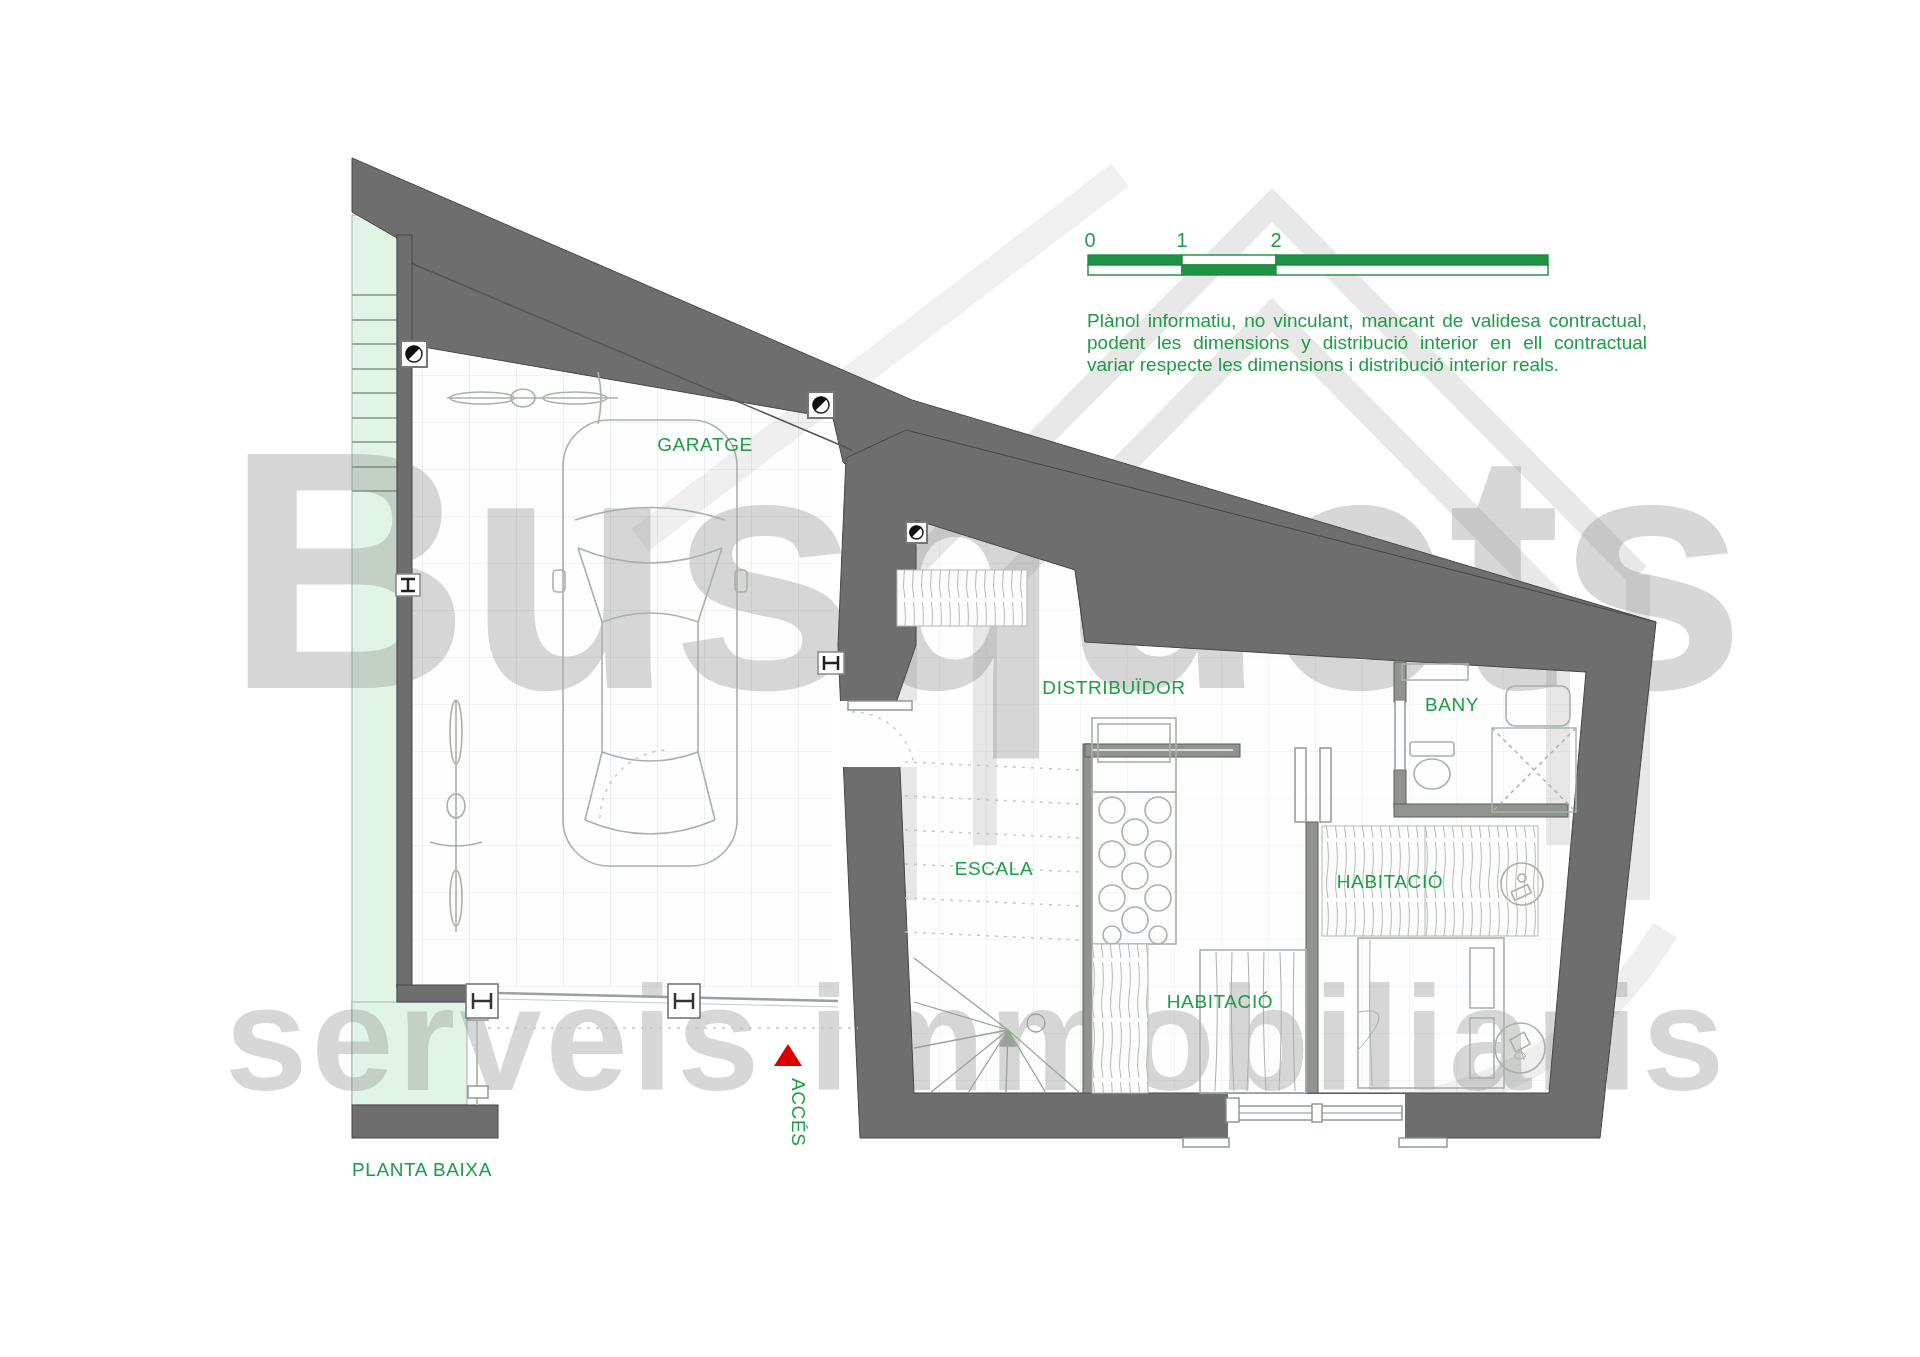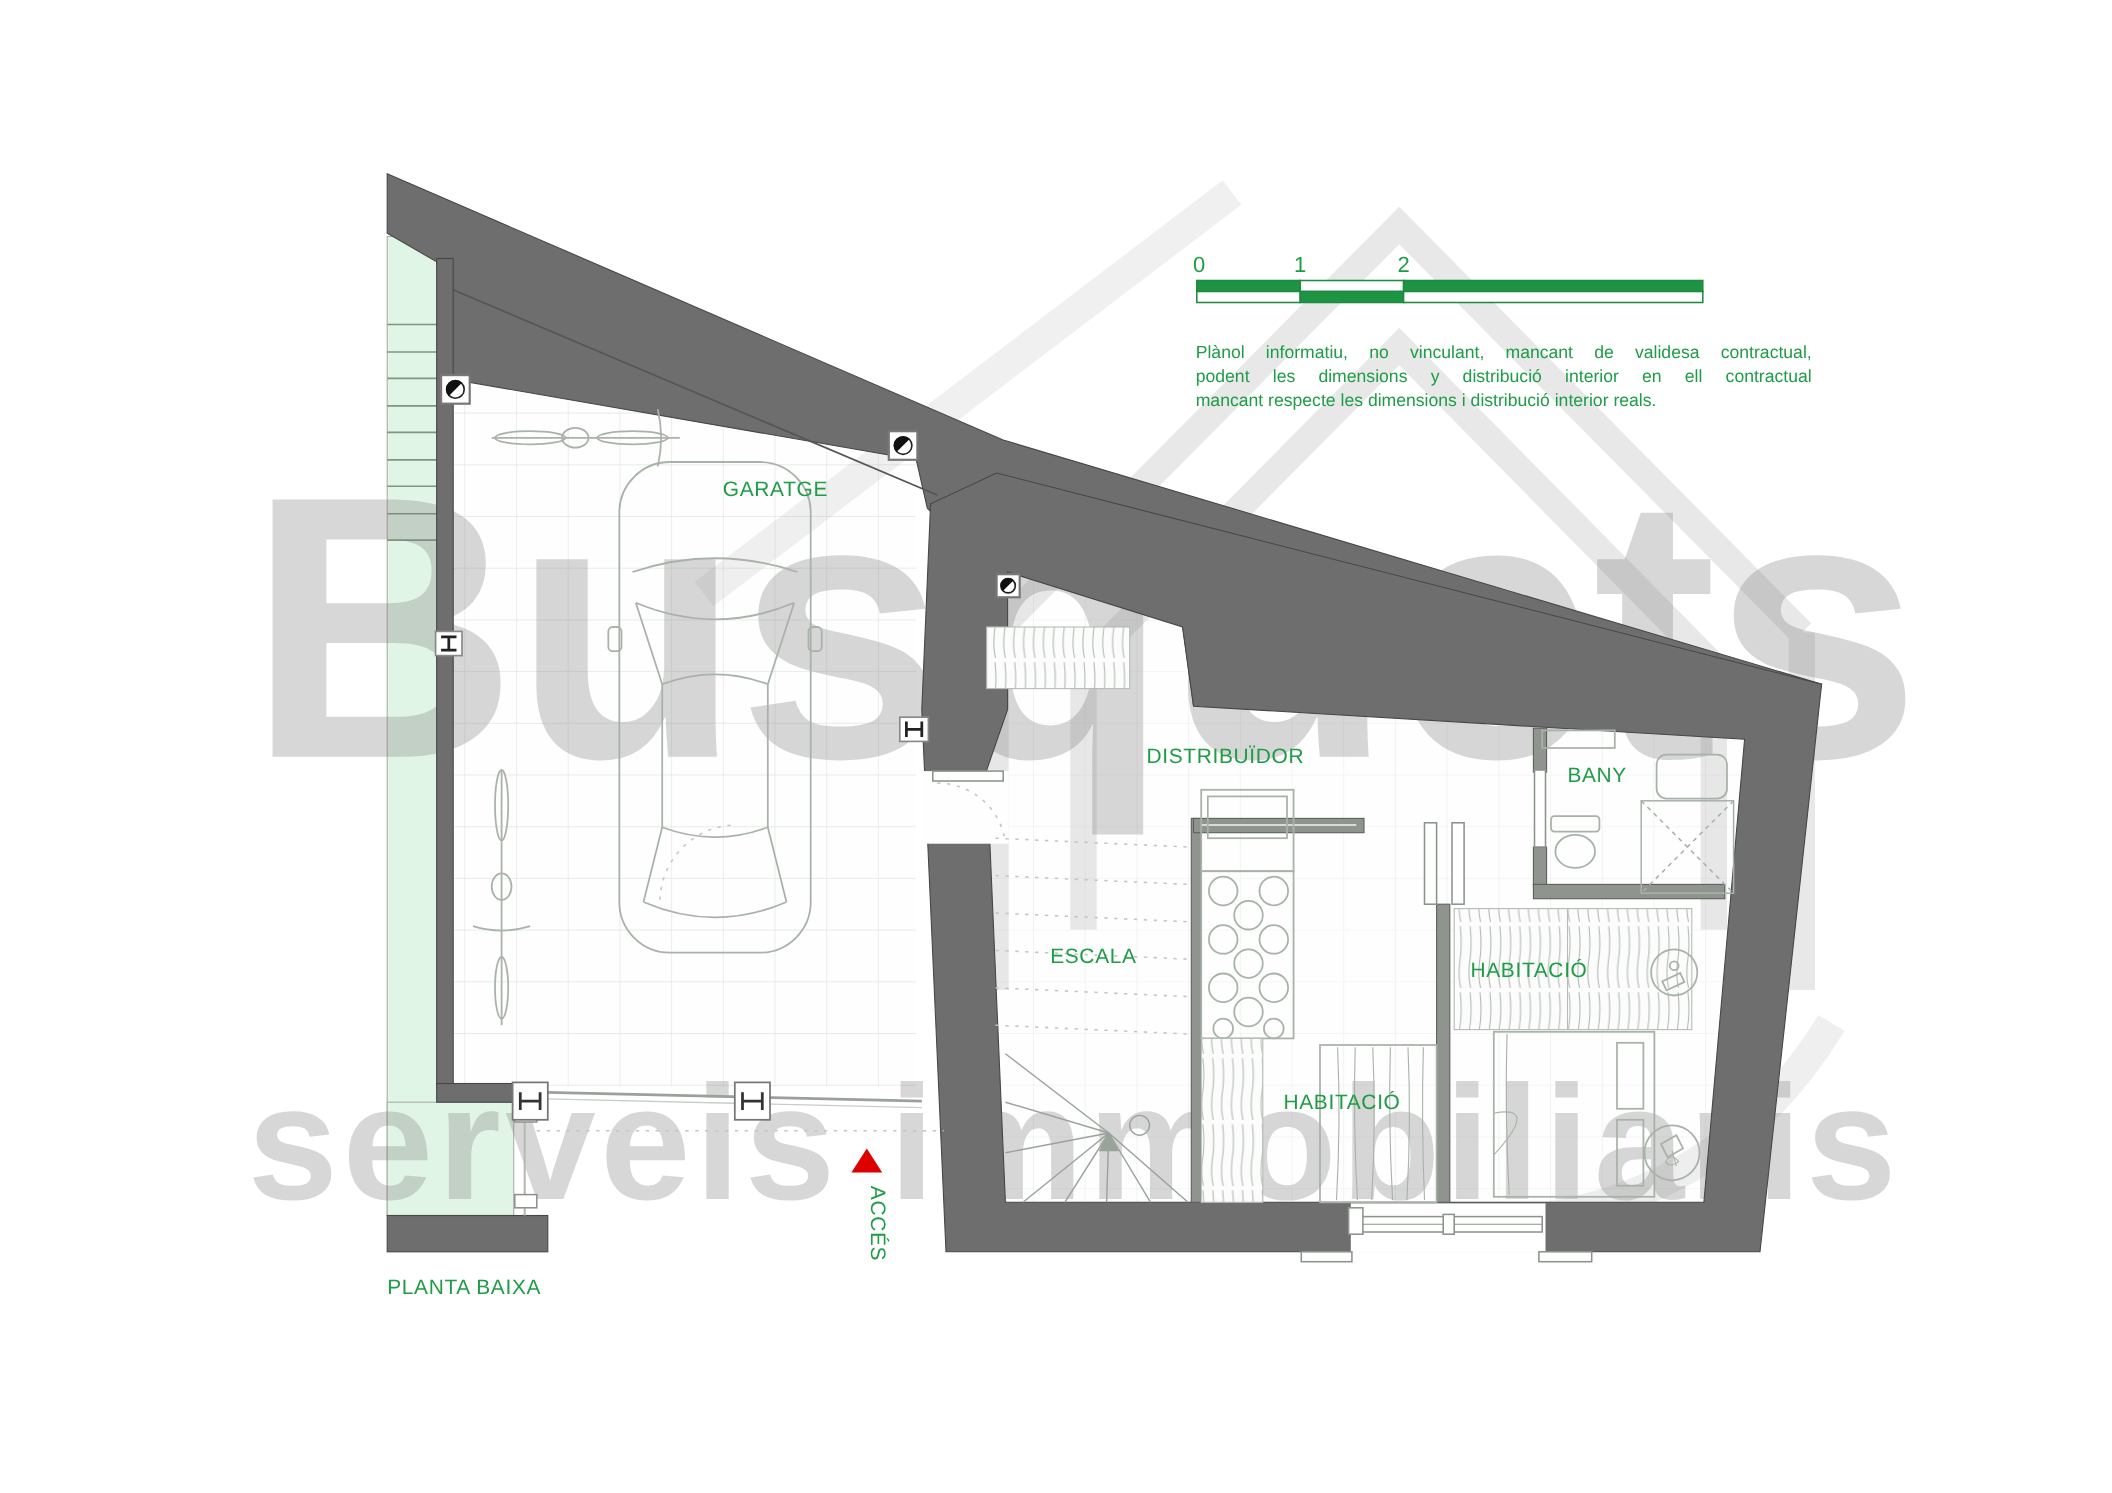--- a/index.html
+++ b/index.html
@@ -11,21 +11,21 @@
   .wall{fill:var(--wall_gray);stroke:#474747;stroke-width:1;}
   .pwall{fill:#8f948f;stroke:#5c615c;stroke-width:1;}
   .terr{fill:var(--terrace_green);stroke:#a8b0a8;stroke-width:1;}
   .furn{fill:none;stroke:#a9b2a9;stroke-width:1.6;}
   .furnw{fill:#ffffff;stroke:#8b938b;stroke-width:1.4;}
   .dash{fill:none;stroke:#c2c6c2;stroke-width:1.4;stroke-dasharray:3 6;}
   .tri{fill:var(--accent_red);}
   .wm{fill:rgba(122,122,122,0.30);font-family:"Liberation Sans",sans-serif;font-weight:bold;}
   .wmline{fill:none;stroke:rgba(150,150,150,0.22);stroke-width:24;}
   #disclaimer{position:absolute;left:1087px;top:310px;width:560px;color:var(--label_green);
-              font-size:16px;line-height:22px;font-family:"Liberation Sans",sans-serif;}
+              font-size:19px;line-height:22px;font-family:"Liberation Sans",sans-serif;}
   #disclaimer .just{text-align:justify;text-align-last:justify;}
 </style>
 </head>
 <body>
 
 <div class="stage">
 
 <svg width="1920" height="1357" viewBox="0 0 1920 1357">
   <defs>
     <pattern id="gridG" width="47" height="47" patternUnits="userSpaceOnUse">
@@ -285,16 +285,16 @@
       <rect x="1088" y="265" width="94" height="10" fill="#ffffff"></rect>
       <rect x="1182" y="265" width="94" height="10" fill="var(--scale_green)"></rect>
       <rect x="1276" y="265" width="272" height="10" fill="#ffffff"></rect>
     </g>
   </g>
 </svg>
 
 <div id="disclaimer">
   <div class="just">Plànol informatiu, no vinculant, mancant de validesa contractual,</div>
   <div class="just">podent les dimensions y distribució interior en ell contractual</div>
-  <div>mancant respecte les dimensions i distribució interior reals.</div>
+  <div>variar respecte les dimensions i distribució interior reals.</div>
 </div>
 
 </div>
 
 </body></html>

